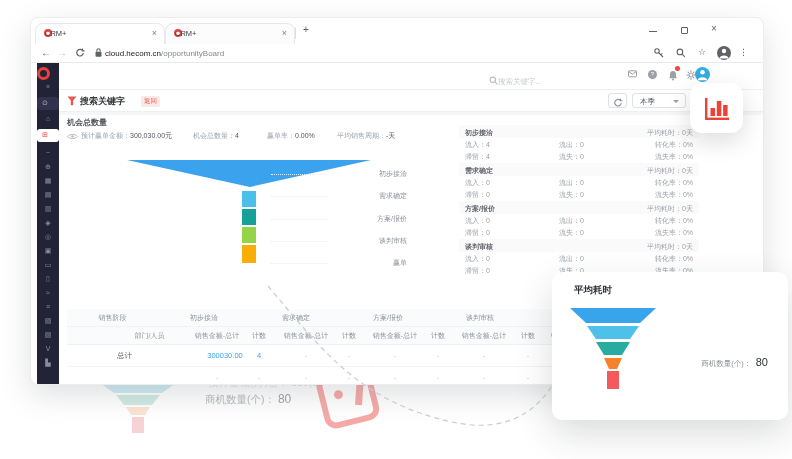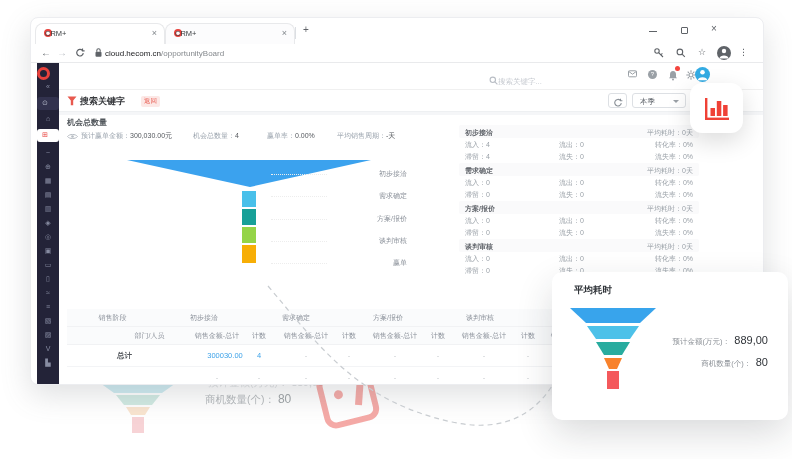--- a/index.html
+++ b/index.html
@@ -79,21 +79,21 @@
 
 .tbl{left:36px;top:291px;width:670px;height:77px}
 .thdr{position:absolute;left:0;width:670px;height:18px;background:#FAFBFC;border-bottom:1px solid #f1f2f4;font-size:7px;color:#8b919a}
 .thdr span,.trow span{position:absolute;top:0;text-align:center;line-height:18px;white-space:nowrap}
 .trow{position:absolute;left:0;width:670px;height:22px;border-bottom:1px solid #f3f4f6;font-size:7.5px}
 .trow span{line-height:22px}
 .tg{width:92px}
 .ta{width:60px}
 .tc{width:30px}
 .tn{left:0;width:115px}
-.tname{color:#55595e;font-weight:700}
+.tname{color:#55595e;font-weight:400}
 .tlink{color:#4DA6E8}
 .tval{color:#3DA2E8}
 .tdash{color:#c0c4c8}
 
 .icard{left:690px;top:83px;width:53px;height:50px;background:#fff;border-radius:12px;box-shadow:0 8px 24px rgba(0,0,0,.14);z-index:10}
 .fcard{left:552px;top:272px;width:236px;height:148px;background:#fff;border-radius:10px;box-shadow:0 14px 36px rgba(31,35,41,.16);z-index:10}
 .fcard .fct{position:absolute;left:22px;top:12px;font-size:9.5px;font-weight:bold;color:#2f3338}
 .fc-line{position:absolute;right:20px;text-align:right;white-space:nowrap}
 .fc-line .lb{font-size:7.5px;color:#8b9096}
 .fc-line .vl{font-size:11px;color:#2f3338}
@@ -397,17 +397,16 @@
 
   <div class="abs fcard">
     <span class="fct">平均耗时</span>
     <svg style="position:absolute;left:18px;top:36px" width="92" height="82">
       <polygon points="0,0 86,0 70,15 16,15" fill="#38A4EC"></polygon>
       <polygon points="17,18 69,18 60,31 26,31" fill="#4DC1E9"></polygon>
       <polygon points="26,34 60,34 52,47 34,47" fill="#28AC9F"></polygon>
       <polygon points="34,50 52,50 47,61 39,61" fill="#F8822C"></polygon>
       <rect x="37" y="63" width="12" height="18" fill="#F4595C"></rect>
     </svg>
-    <div class="fc-line" style="top:58px"><span class="lb">预计金额(万元)：</span> <span class="vl">889,00</span></div>
     <div class="fc-line" style="top:80px"><span class="lb">商机数量(个)：</span> <span class="vl">80</span></div>
   </div>
 
 </div>
 
 </body></html>

